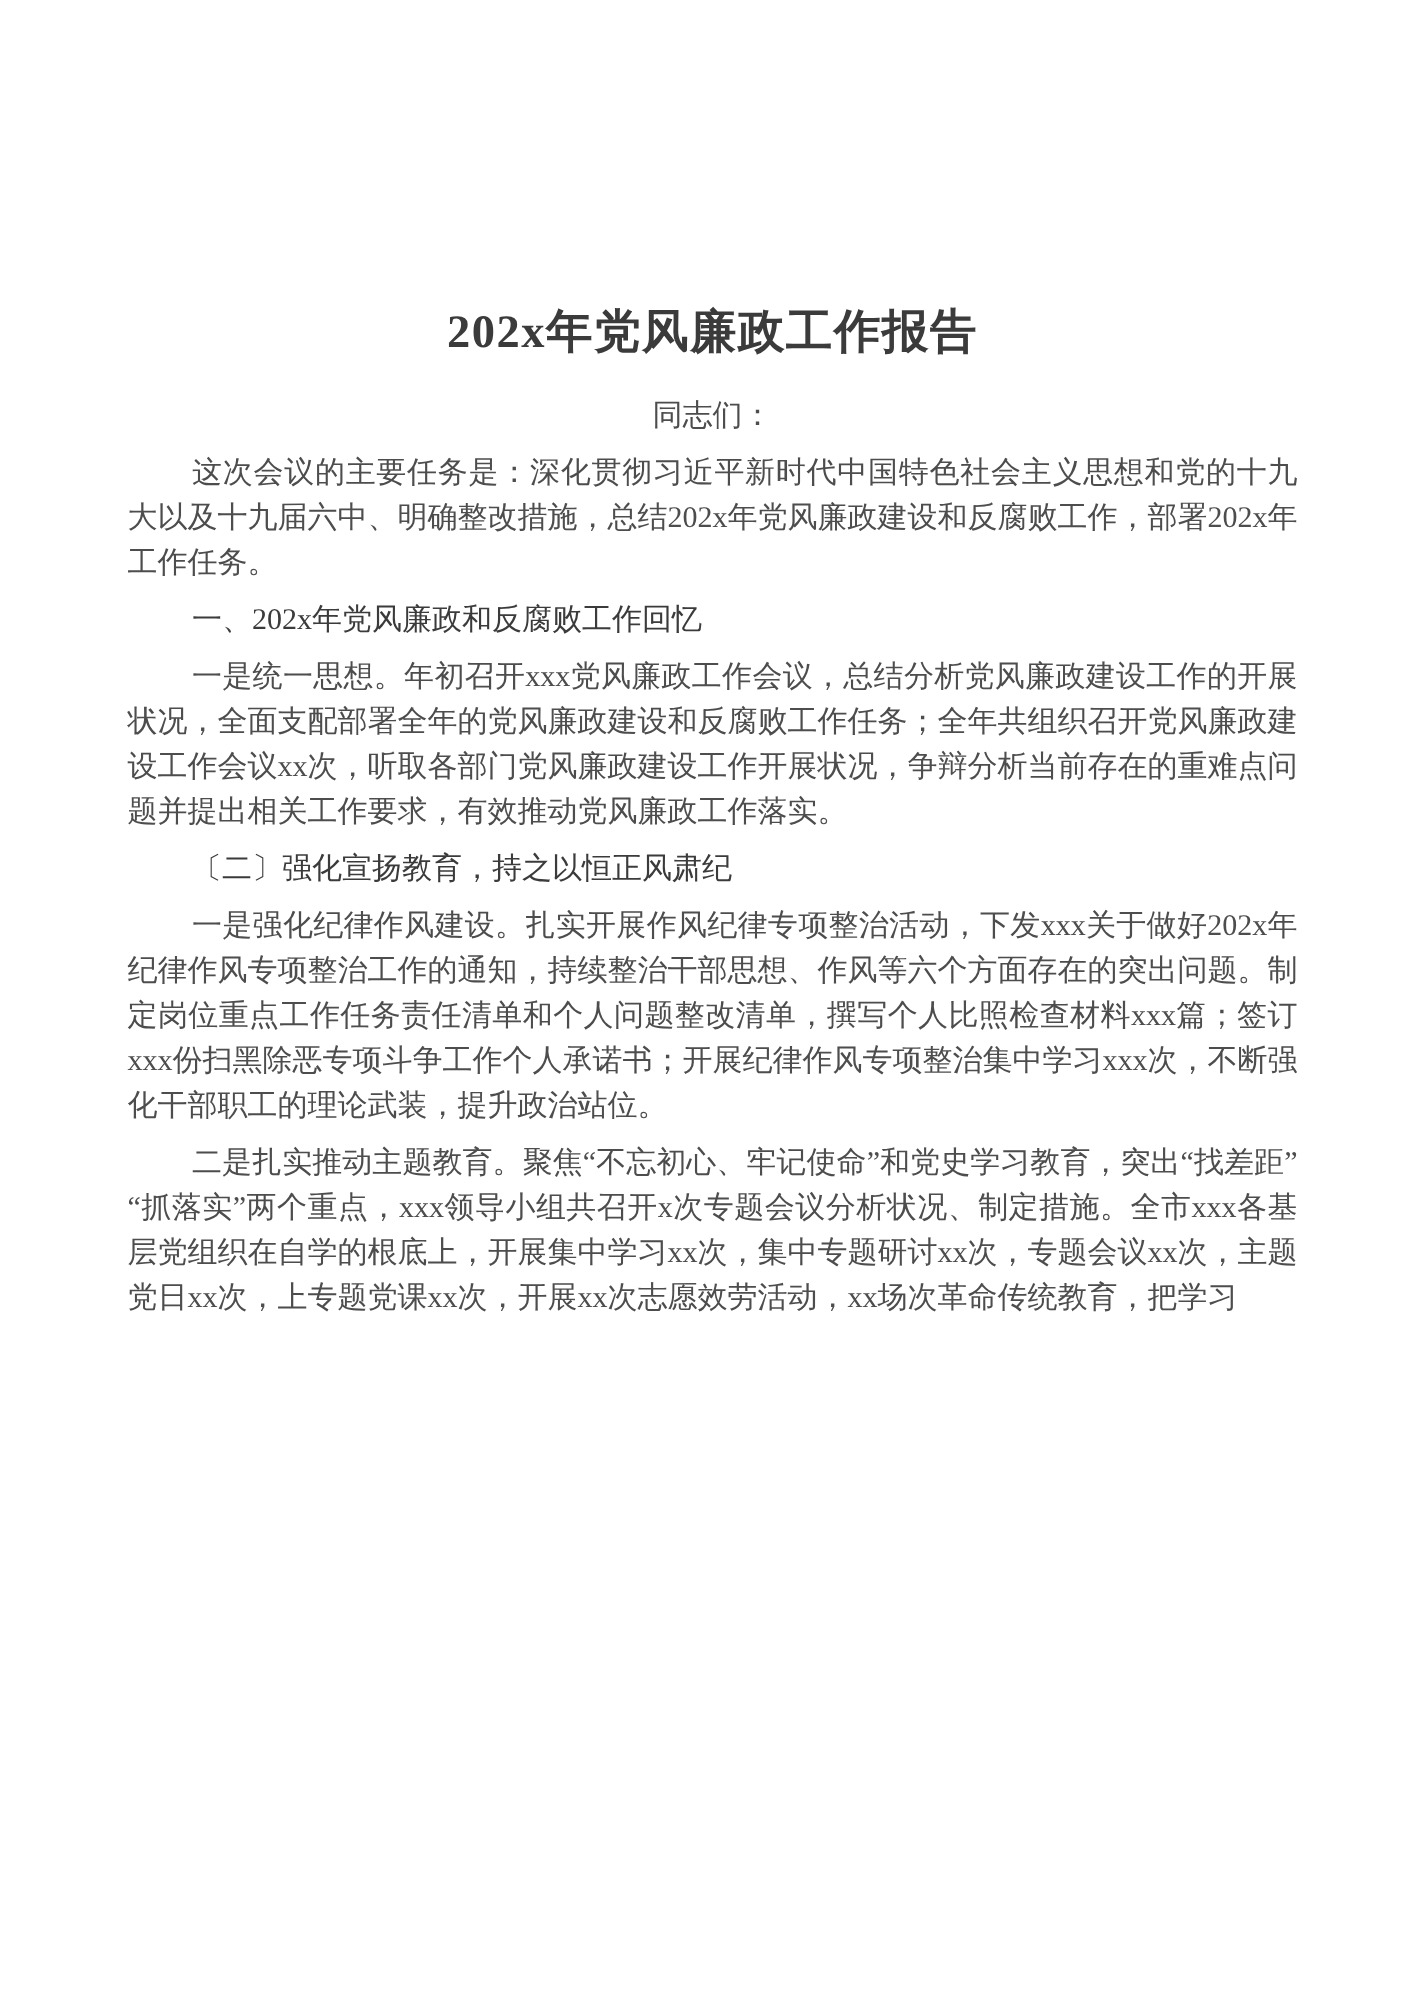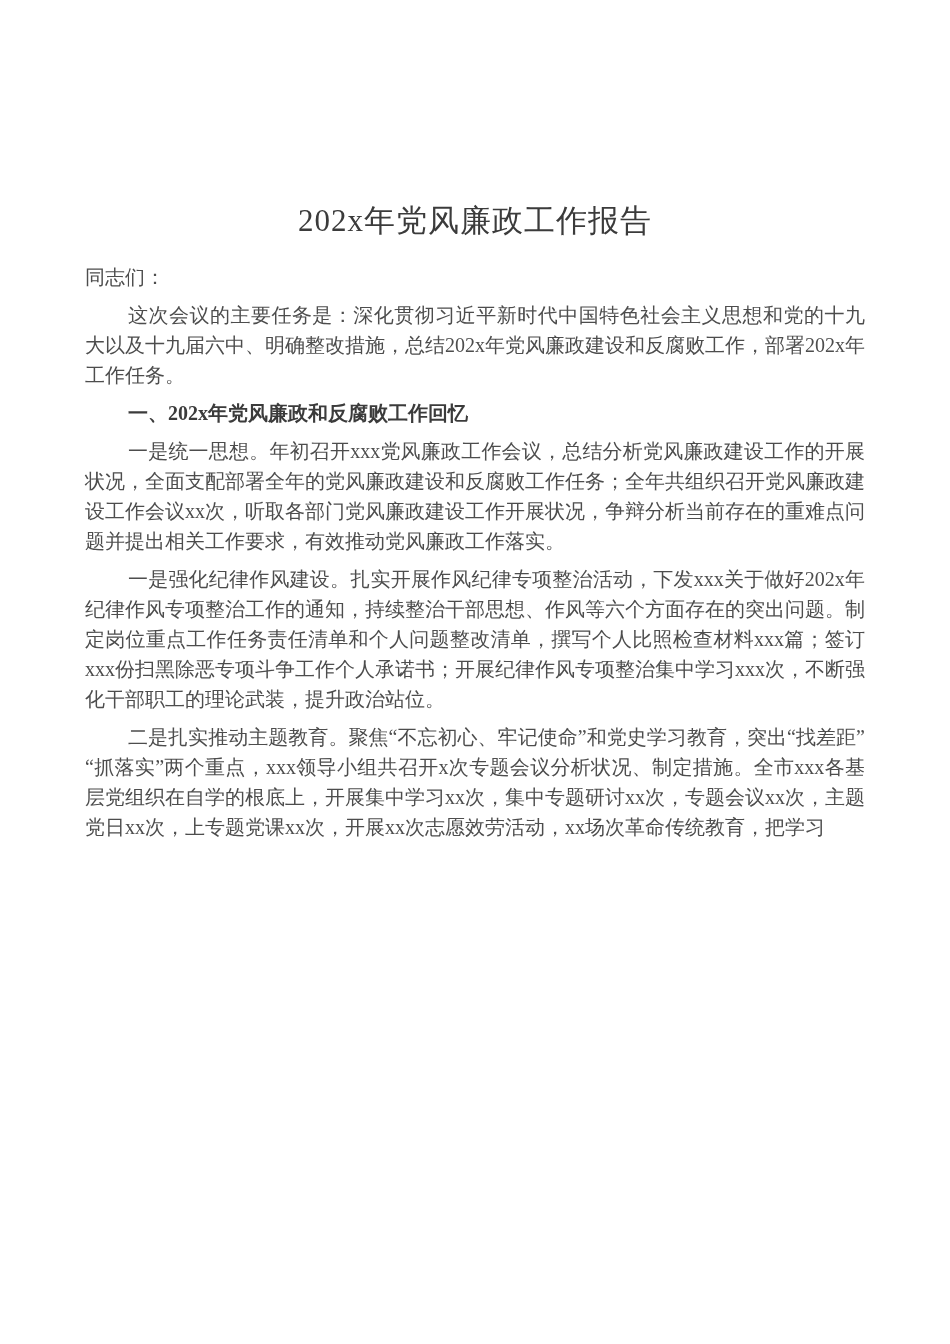--- a/index.html
+++ b/index.html
@@ -13,47 +13,48 @@
     height: 1344px;
     box-sizing: border-box;
     background: #ffffff;
     padding: 200px 85px 40px 85px;
     overflow: hidden;
     font-family: "Liberation Serif", "DejaVu Serif", serif;
   }
   .doc-title {
     margin: 0 0 20px 0;
     font-size: 31px;
-    font-weight: 400;
+    font-weight: 700;
     line-height: 42px;
     text-align: center;
     color: #3b3b3b;
     letter-spacing: 1px;
   }
   .salutation {
     margin: 0 0 8px 0;
     font-size: 20px;
     line-height: 30px;
     color: #4d4d4d;
+    text-align: center;
   }
   .para {
     margin: 8px 0;
     font-size: 20px;
     line-height: 30px;
     text-align: justify;
     text-indent: 43px;
     color: #4d4d4d;
   }
   .heading {
     margin: 8px 0;
     font-size: 20px;
     line-height: 30px;
     text-align: justify;
     text-indent: 43px;
-    font-weight: 700;
+    font-weight: 400;
     color: #3b3b3b;
   }
 </style>
 </head>
 <body>
 
 <div class="page">
 
   <h1 class="doc-title">202x年党风廉政工作报告</h1>
 
@@ -62,18 +63,19 @@
   <p class="para">这次会议的主要任务是：深化贯彻习近平新时代中国特色社会主义思想和党的十九大以及十九届六中、明确整改措施，总结202x年党风廉政建设和反腐败工作，部署202x年工作任务。</p>
 
   <p class="heading">一、202x年党风廉政和反腐败工作回忆</p>
 
 
 
   <p class="para">一是统一思想。年初召开xxx党风廉政工作会议，总结分析党风廉政建设工作的开展状况，全面支配部署全年的党风廉政建设和反腐败工作任务；全年共组织召开党风廉政建设工作会议xx次，听取各部门党风廉政建设工作开展状况，争辩分析当前存在的重难点问题并提出相关工作要求，有效推动党风廉政工作落实。</p>
 
 
 
+  <p class="heading">〔二〕强化宣扬教育，持之以恒正风肃纪</p>
 
   <p class="para">一是强化纪律作风建设。扎实开展作风纪律专项整治活动，下发xxx关于做好202x年纪律作风专项整治工作的通知，持续整治干部思想、作风等六个方面存在的突出问题。制定岗位重点工作任务责任清单和个人问题整改清单，撰写个人比照检查材料xxx篇；签订xxx份扫黑除恶专项斗争工作个人承诺书；开展纪律作风专项整治集中学习xxx次，不断强化干部职工的理论武装，提升政治站位。</p>
 
   <p class="para">二是扎实推动主题教育。聚焦“不忘初心、牢记使命”和党史学习教育，突出“找差距”“抓落实”两个重点，xxx领导小组共召开x次专题会议分析状况、制定措施。全市xxx各基层党组织在自学的根底上，开展集中学习xx次，集中专题研讨xx次，专题会议xx次，主题党日xx次，上专题党课xx次，开展xx次志愿效劳活动，xx场次革命传统教育，把学习</p>
 
 </div>
 
 </body></html>

